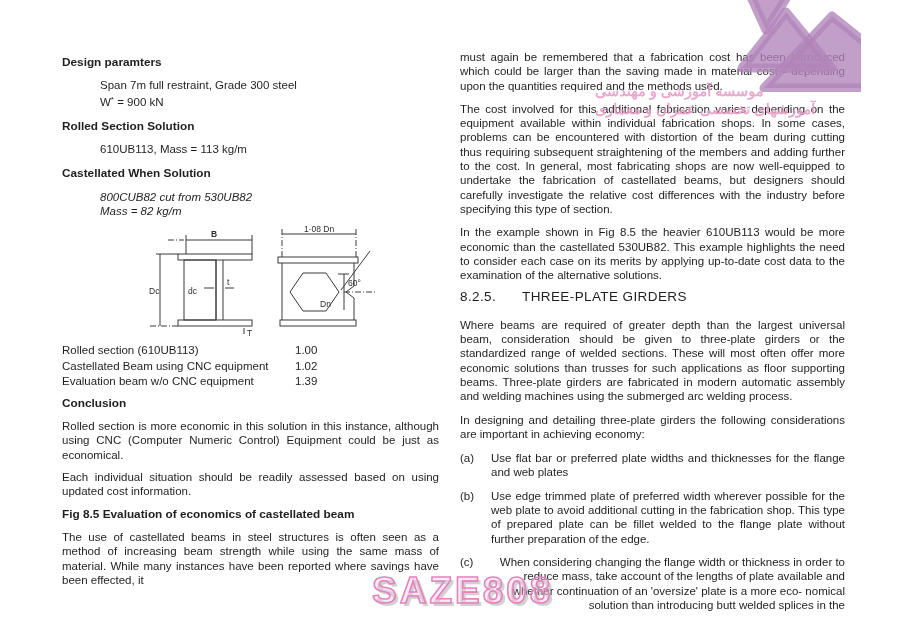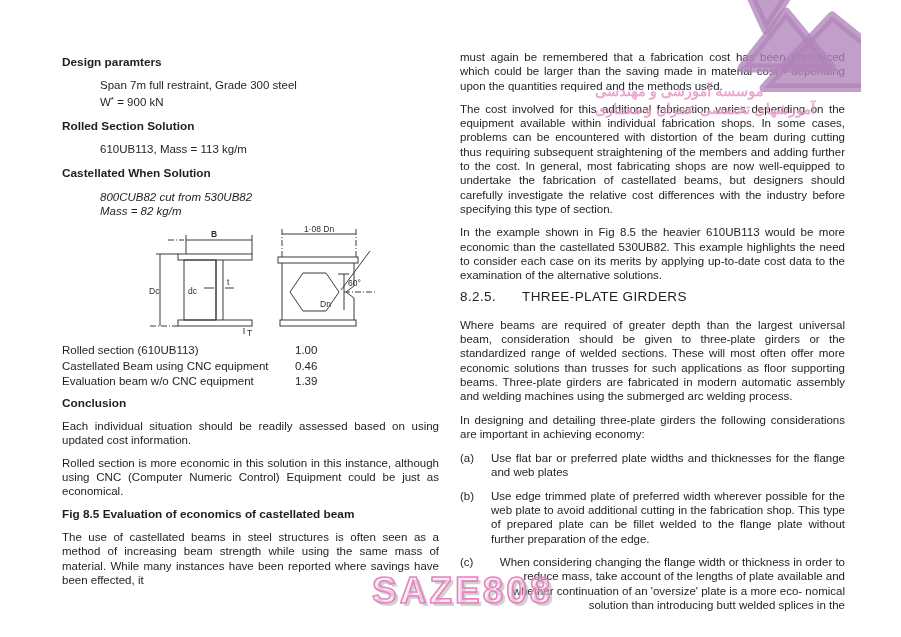--- a/index.html
+++ b/index.html
@@ -153,31 +153,31 @@
       <text x="200" y="62">60°</text>
     </svg>
 
     <div class="cost-table">
       <div class="cost-row">
         <span class="cost-label">Rolled section (610UB113)</span>
         <span class="cost-value">1.00</span>
       </div>
       <div class="cost-row">
         <span class="cost-label">Castellated Beam using CNC equipment</span>
-        <span class="cost-value">0.46</span>
+        <span class="cost-value">1.02</span>
       </div>
       <div class="cost-row">
         <span class="cost-label">Evaluation beam w/o CNC equipment</span>
         <span class="cost-value">1.39</span>
       </div>
     </div>
 
     <div class="h">Conclusion</div>
+    <p class="body">Rolled section is more economic in this solution in this instance, although using CNC (Computer Numeric Control) Equipment could be just as economical.</p>
     <p class="body">Each individual situation should be readily assessed based on using updated cost information.</p>
-    <p class="body">Rolled section is more economic in this solution in this instance, although using CNC (Computer Numeric Control) Equipment could be just as economical.</p>
 
     <div class="h">Fig 8.5 Evaluation of economics of castellated beam</div>
     <p class="body last">The use of castellated beams in steel structures is often seen as a method of increasing beam strength while using the same mass of material. While many instances have been reported where savings have been effected, it</p>
   </div>
 
   <div class="col col-right">
     <p class="body" style="margin-bottom:9px;">must again be remembered that a fabrication cost has been introduced which could be larger than the saving made in material cost - depending upon the quantities required and the methods used.</p>
     <p class="body" style="margin-bottom:9px;">The cost involved for this additional fabrication varies depending on the equipment available within individual fabrication shops. In some cases, problems can be encountered with distortion of the beam during cutting thus requiring subsequent straightening of the members and adding further to the cost. In general, most fabricating shops are now well-equipped to undertake the fabrication of castellated beams, but designers should carefully investigate the relative cost differences with the industry before specifying this type of section.</p>
     <p class="body">In the example shown in Fig 8.5 the heavier 610UB113 would be more economic than the castellated 530UB82. This example highlights the need to consider each case on its merits by applying up-to-date cost data to the examination of the alternative solutions.</p>
 

